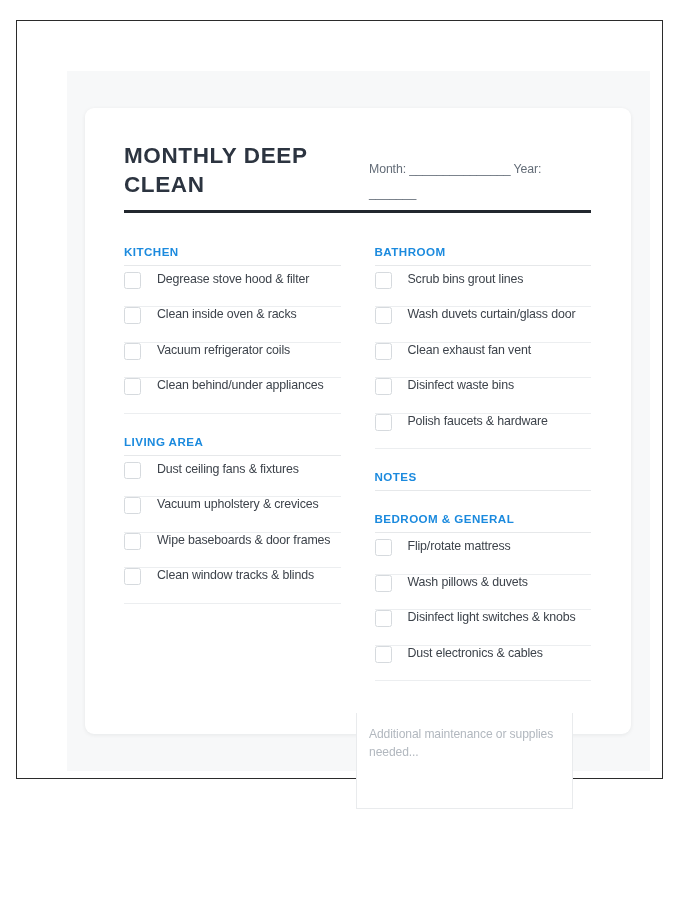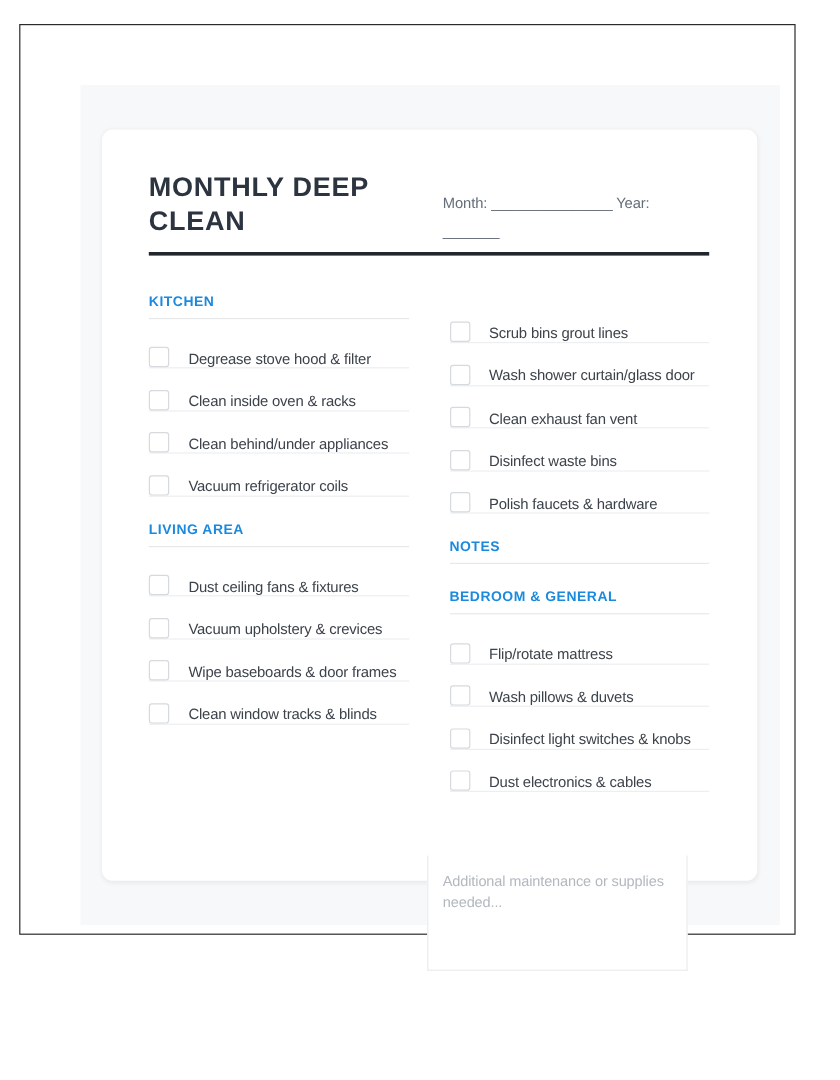--- a/index.html
+++ b/index.html
@@ -109,21 +109,21 @@
     text-transform: uppercase;
     padding-bottom: 7px;
     border-bottom: 1px solid #e6e8ea;
     margin: 0;
   }
 
   .items { margin-top: 6px; }
 
   .check-row {
     display: flex;
-    align-items: flex-end;
+    align-items: flex-start;
     height: 34.5px;
     border-bottom: 1px solid #eceef0;
   }
   .checkbox {
     width: 15px;
     height: 15px;
     border: 1px solid #d6dade;
     border-radius: 2.5px;
     background: #ffffff;
     flex: 0 0 auto;
@@ -181,25 +181,25 @@
                 <div class="check-row">
                   <span class="checkbox"></span>
                   <span class="check-label">Degrease stove hood &amp; filter</span>
                 </div>
                 <div class="check-row">
                   <span class="checkbox"></span>
                   <span class="check-label">Clean inside oven &amp; racks</span>
                 </div>
                 <div class="check-row">
                   <span class="checkbox"></span>
+                  <span class="check-label">Vacuum refrigerator coils</span>
+                </div>
+                <div class="check-row">
+                  <span class="checkbox"></span>
                   <span class="check-label">Clean behind/under appliances</span>
-                </div>
-                <div class="check-row">
-                  <span class="checkbox"></span>
-                  <span class="check-label">Vacuum refrigerator coils</span>
                 </div>
               </div>
             </div>
             <div class="section">
               <div class="section-title">LIVING AREA</div>
               <div class="items">
                 <div class="check-row">
                   <span class="checkbox"></span>
                   <span class="check-label">Dust ceiling fans &amp; fixtures</span>
                 </div>
@@ -213,28 +213,29 @@
                 </div>
                 <div class="check-row">
                   <span class="checkbox"></span>
                   <span class="check-label">Clean window tracks &amp; blinds</span>
                 </div>
               </div>
             </div>
           </div>
         <div class="col" id="col-right">
             <div class="section">
+              <div class="section-title">BATHROOM</div>
               <div class="items">
                 <div class="check-row">
                   <span class="checkbox"></span>
                   <span class="check-label">Scrub bins grout lines</span>
                 </div>
                 <div class="check-row">
                   <span class="checkbox"></span>
-                  <span class="check-label">Wash shower curtain/glass door</span>
+                  <span class="check-label">Wash duvets curtain/glass door</span>
                 </div>
                 <div class="check-row">
                   <span class="checkbox"></span>
                   <span class="check-label">Clean exhaust fan vent</span>
                 </div>
                 <div class="check-row">
                   <span class="checkbox"></span>
                   <span class="check-label">Disinfect waste bins</span>
                 </div>
                 <div class="check-row">

